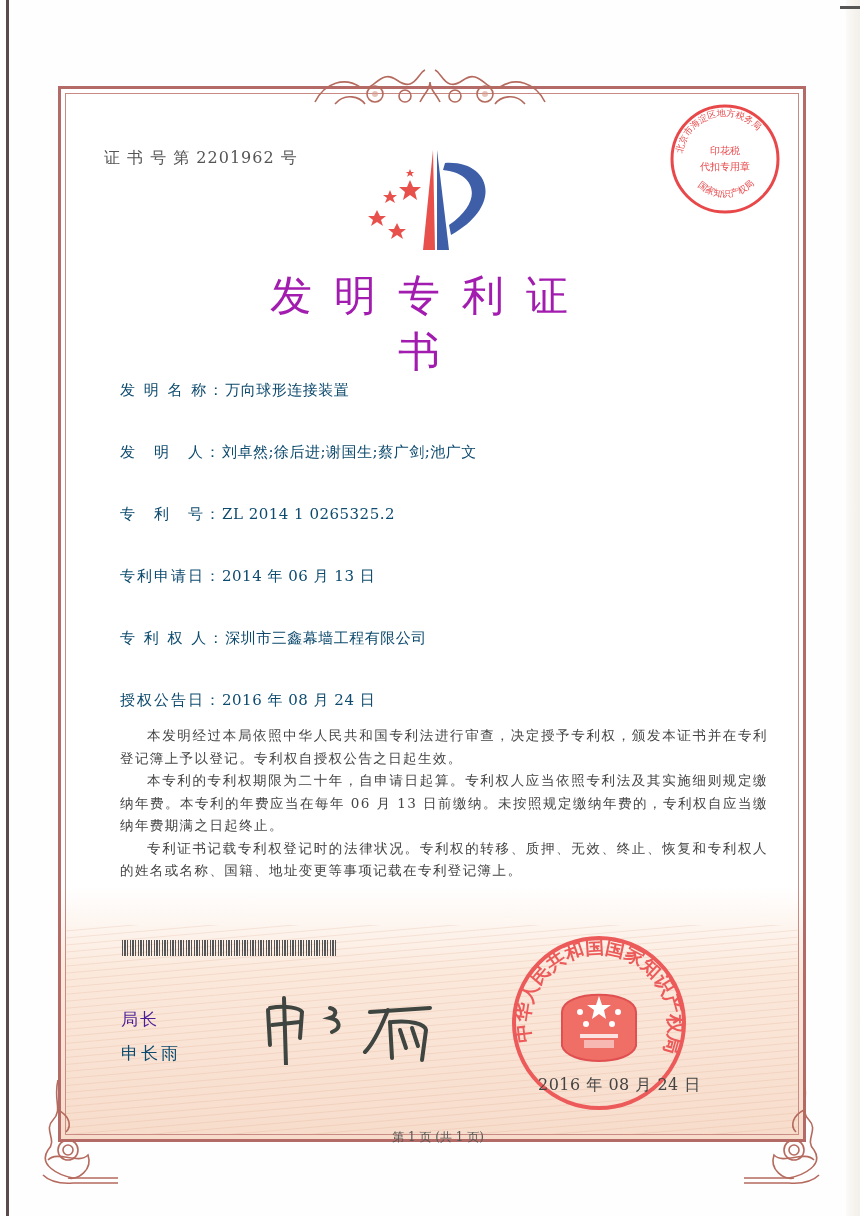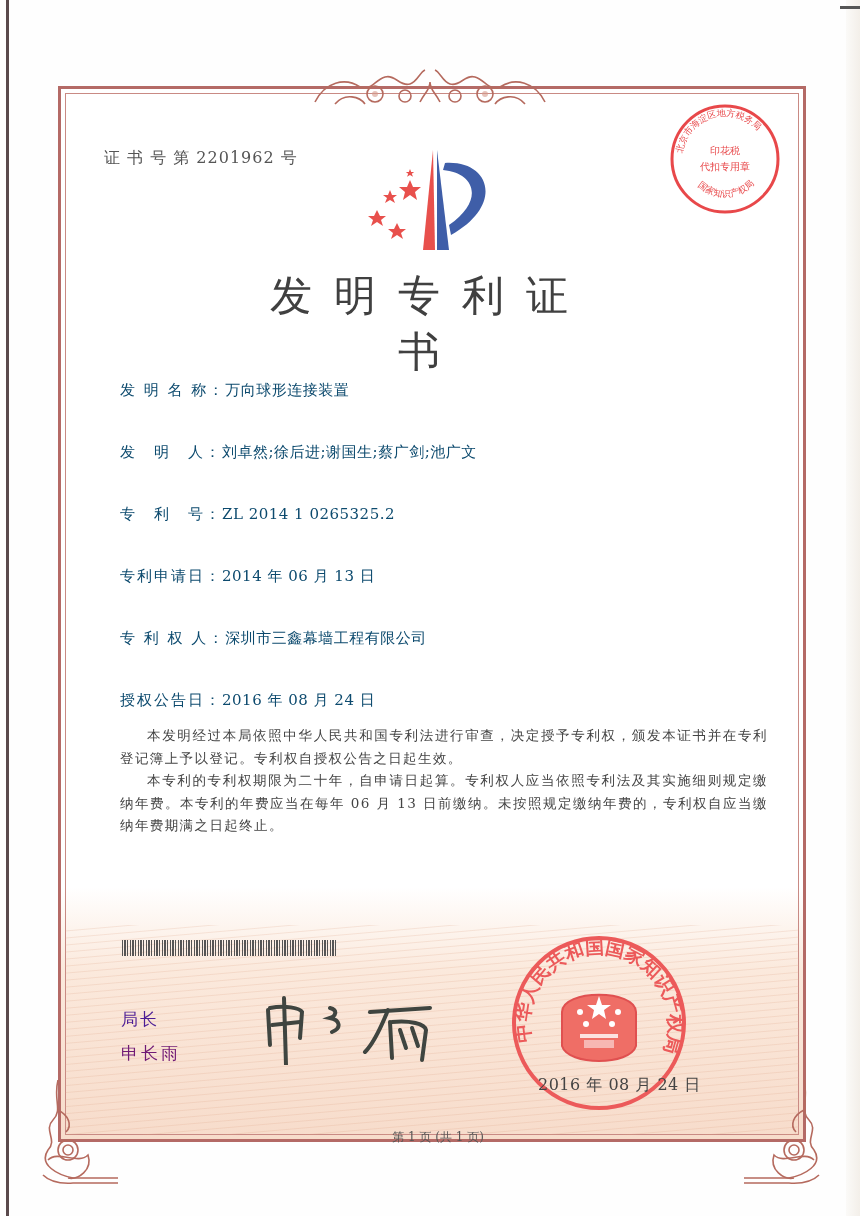--- a/index.html
+++ b/index.html
@@ -29,41 +29,41 @@
   .ornament-corner { position:absolute; width:90px; height:110px; }
   .ornament-corner.bl { left:28px; top:1080px; }
   .ornament-corner.br { left:744px; top:1080px; transform:scaleX(-1); }
 
   .cert-no { position:absolute; left:104px; top:148px; font-size:16px; color:#555; letter-spacing:1px; }
   .logo { position:absolute; left:365px; top:145px; width:135px; height:115px; }
 
   .seal-tax { position:absolute; left:668px; top:102px; width:114px; height:114px; }
   .title {
     position:absolute; left:240px; top:268px; width:380px; text-align:center;
-    font-family:"DejaVu Sans", sans-serif; font-size:42px; color:#404040; letter-spacing:22px;
+    font-family:"DejaVu Sans", sans-serif; font-size:42px; color:#a21caf; letter-spacing:22px;
   }
   .field { position:absolute; left:120px; font-size:15px; color:#0c4a6e; white-space:nowrap; }
   .field .label { letter-spacing:2px; }
   .field .value { letter-spacing:0.5px; }
   .f1 { top:381px; } .f2 { top:443px; } .f3 { top:505px; }
   .f4 { top:567px; } .f5 { top:629px; } .f6 { top:691px; }
 
   .body-text {
     position:absolute; left:120px; top:724px; width:648px;
     font-size:13.5px; line-height:22.5px; color:#444; letter-spacing:1.4px;
     text-align:justify;
   }
   .body-text p { margin:0; text-indent:2em; }
 
   .barcode {
     position:absolute; left:122px; top:940px; width:215px; height:16px;
     background:repeating-linear-gradient(to right,#555 0px,#555 1px,transparent 1px,transparent 2px,#555 2px,#555 4px,transparent 4px,transparent 5px,#555 5px,#555 6px,transparent 6px,transparent 8px);
   }
   .director-title { position:absolute; left:121px; top:1008px; font-family:Liberation Serif, serif; font-size:17px; color:#4c1d95; letter-spacing:2px; }
-  .director-name { position:absolute; left:121px; top:1042px; font-family:"DejaVu Sans",sans-serif; font-size:17px; color:#701a75; letter-spacing:3px; }
+  .director-name { position:absolute; left:121px; top:1042px; font-family:"DejaVu Sans",sans-serif; font-size:17px; color:#0c4a6e; letter-spacing:3px; }
   .signature { position:absolute; left:260px; top:990px; width:180px; height:75px; }
   .seal-office { position:absolute; left:510px; top:934px; width:178px; height:178px; }
   .seal-date { position:absolute; left:538px; top:1075px; font-size:16px; color:#444; letter-spacing:0.5px; }
   .page-no { position:absolute; left:8px; width:860px; top:1129px; text-align:center; font-size:12px; color:#555; }
 </style>
 </head>
 <body>
 
 <div class="scan-edge-left"></div>
 <div class="scan-edge-right"></div>
@@ -155,20 +155,21 @@
 <div class="field f5">
   <span class="label">专 利 权 人：</span><span class="value">深圳市三鑫幕墙工程有限公司</span>
 </div>
 <div class="field f6">
   <span class="label">授权公告日：</span><span class="value">2016 年 08 月 24 日</span>
 </div>
 
 <div class="body-text">
   <p>本发明经过本局依照中华人民共和国专利法进行审查，决定授予专利权，颁发本证书并在专利登记簿上予以登记。专利权自授权公告之日起生效。</p>
   <p>本专利的专利权期限为二十年，自申请日起算。专利权人应当依照专利法及其实施细则规定缴纳年费。本专利的年费应当在每年 06 月 13 日前缴纳。未按照规定缴纳年费的，专利权自应当缴纳年费期满之日起终止。</p>
+  <p>专利证书记载专利权登记时的法律状况。专利权的转移、质押、无效、终止、恢复和专利权人的姓名或名称、国籍、地址变更等事项记载在专利登记簿上。</p>
 </div>
 
 <div class="barcode"></div>
 
 <div class="director-title">局长</div>
 <div class="director-name">申长雨</div>
 
 <svg class="signature" viewBox="0 0 180 75">
   <g fill="none" stroke="#3f4540" stroke-width="4" stroke-linecap="round">
     <path d="M8 20 L10 55"></path>

